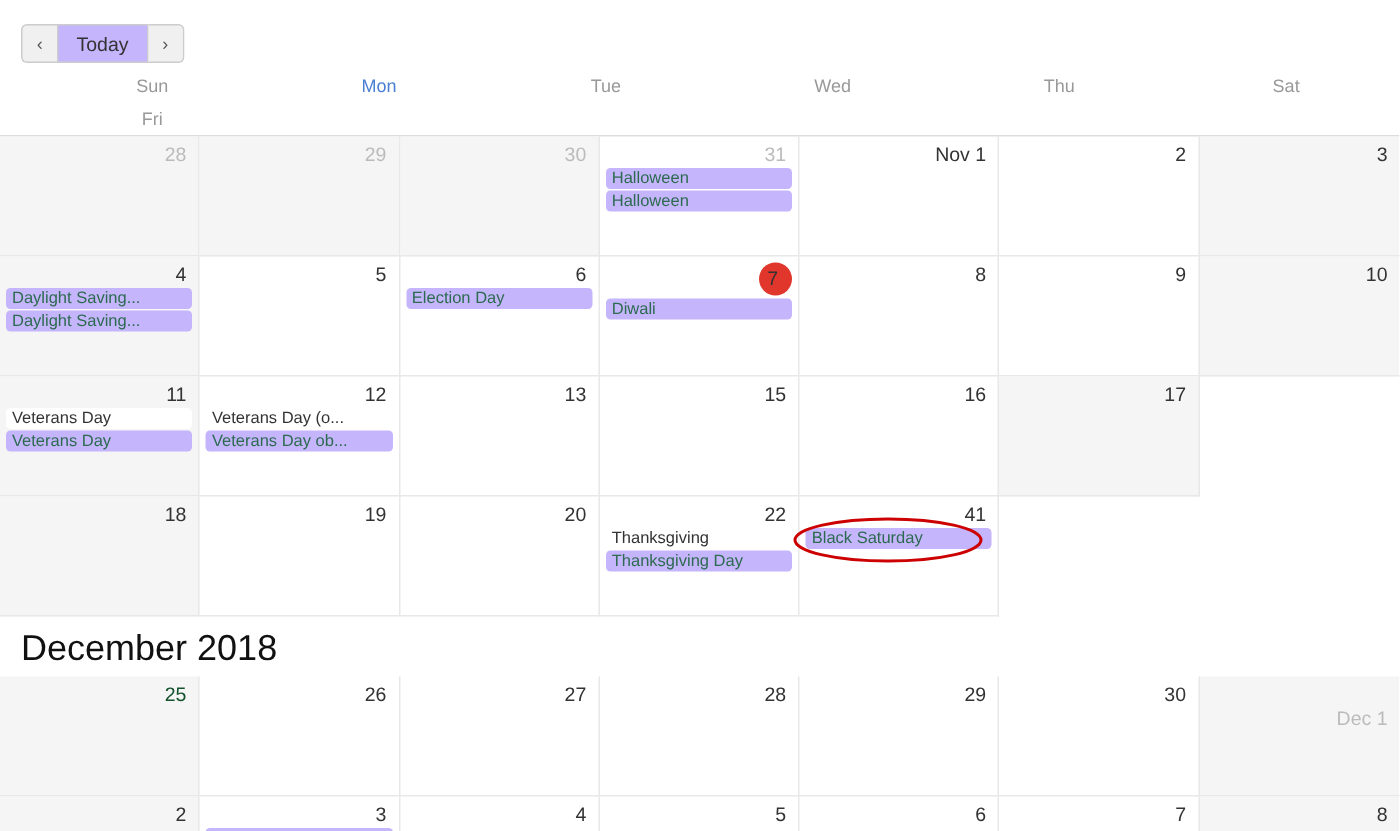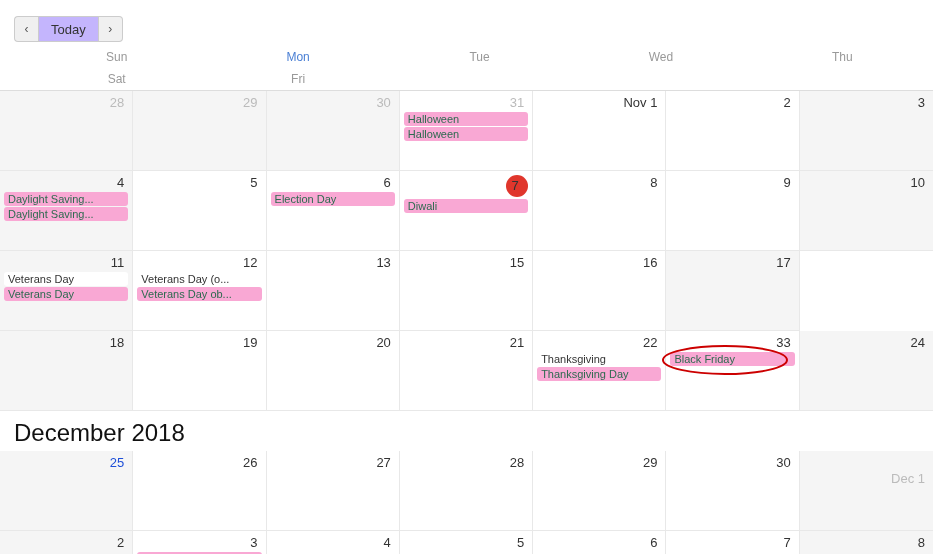--- a/index.html
+++ b/index.html
@@ -55,21 +55,21 @@
       height: 26px;
       padding: 0 12px;
       border: 1px solid #ccc;
       background: #c4b5fd;
       cursor: pointer;
       font-size: 13px;
       color: #333;
     }
     .day-headers {
       display: grid;
-      grid-template-columns: repeat(5, 1fr);
+      grid-template-columns: repeat(6, 1fr);
       border-bottom: 1px solid #ddd;
       padding-left: 26px;
     }
     .day-header {
       text-align: center;
       padding: 4px 0;
       font-size: 12px;
       color: #999;
       font-weight: normal;
     }
@@ -117,21 +117,21 @@
       font-size: 11px;
       padding: 1px 4px;
       border-radius: 3px;
       margin-bottom: 1px;
       white-space: nowrap;
       overflow: hidden;
       text-overflow: ellipsis;
       cursor: pointer;
     }
     .event-green {
-      background: #f9a8d4;
+      background: #c4b5fd;
       color: #2d6a4f;
     }
     .event-white {
       background: #fff;
       color: #333;
       border: none;
     }
     .day-cell.gray-bg {
       background: #f5f5f5;
     }
@@ -253,46 +253,40 @@
     <div class="day-cell gray-bg current-month">
       <div class="day-num">18</div>
     </div>
     <div class="day-cell current-month">
       <div class="day-num">19</div>
     </div>
     <div class="day-cell current-month">
       <div class="day-num">20</div>
     </div>
     <div class="day-cell current-month">
-      <div class="day-num">21</div>
-    </div>
-    <div class="day-cell current-month">
       <div class="day-num">22</div>
       <div class="event event-white">Thanksgiving</div>
       <div class="event event-green">Thanksgiving Day</div>
     </div>
     <div class="day-cell current-month" style="position:relative;">
-      <div class="day-num">33</div>
+      <div class="day-num">41</div>
       <div style="position:relative; display:inline-block; width:100%;">
-        <div class="event event-green" style="position:relative; z-index:2;">Black Friday</div>
+        <div class="event event-green" style="position:relative; z-index:2;">Black Saturday</div>
         <svg style="position:absolute; top:-6px; left:-10px; width:130px; height:32px; overflow:visible; pointer-events:none; z-index:5;">
           <ellipse cx="65" cy="14" rx="62" ry="14" fill="none" stroke="#cc0000" stroke-width="2"></ellipse>
         </svg>
       </div>
     </div>
-    <div class="day-cell gray-bg current-month">
-      <div class="day-num">24</div>
-    </div>
   </div>
 
   <div class="month-section-title">December 2018</div>
 
   <div class="calendar-grid">
     <div class="day-cell gray-bg other-month">
-      <div class="day-num" style="color:#1d4ed8;">25</div>
+      <div class="day-num" style="color:#14532d;">25</div>
     </div>
     <div class="day-cell current-month">
       <div class="day-num">26</div>
     </div>
     <div class="day-cell current-month">
       <div class="day-num">27</div>
     </div>
     <div class="day-cell current-month">
       <div class="day-num">28</div>
     </div>

